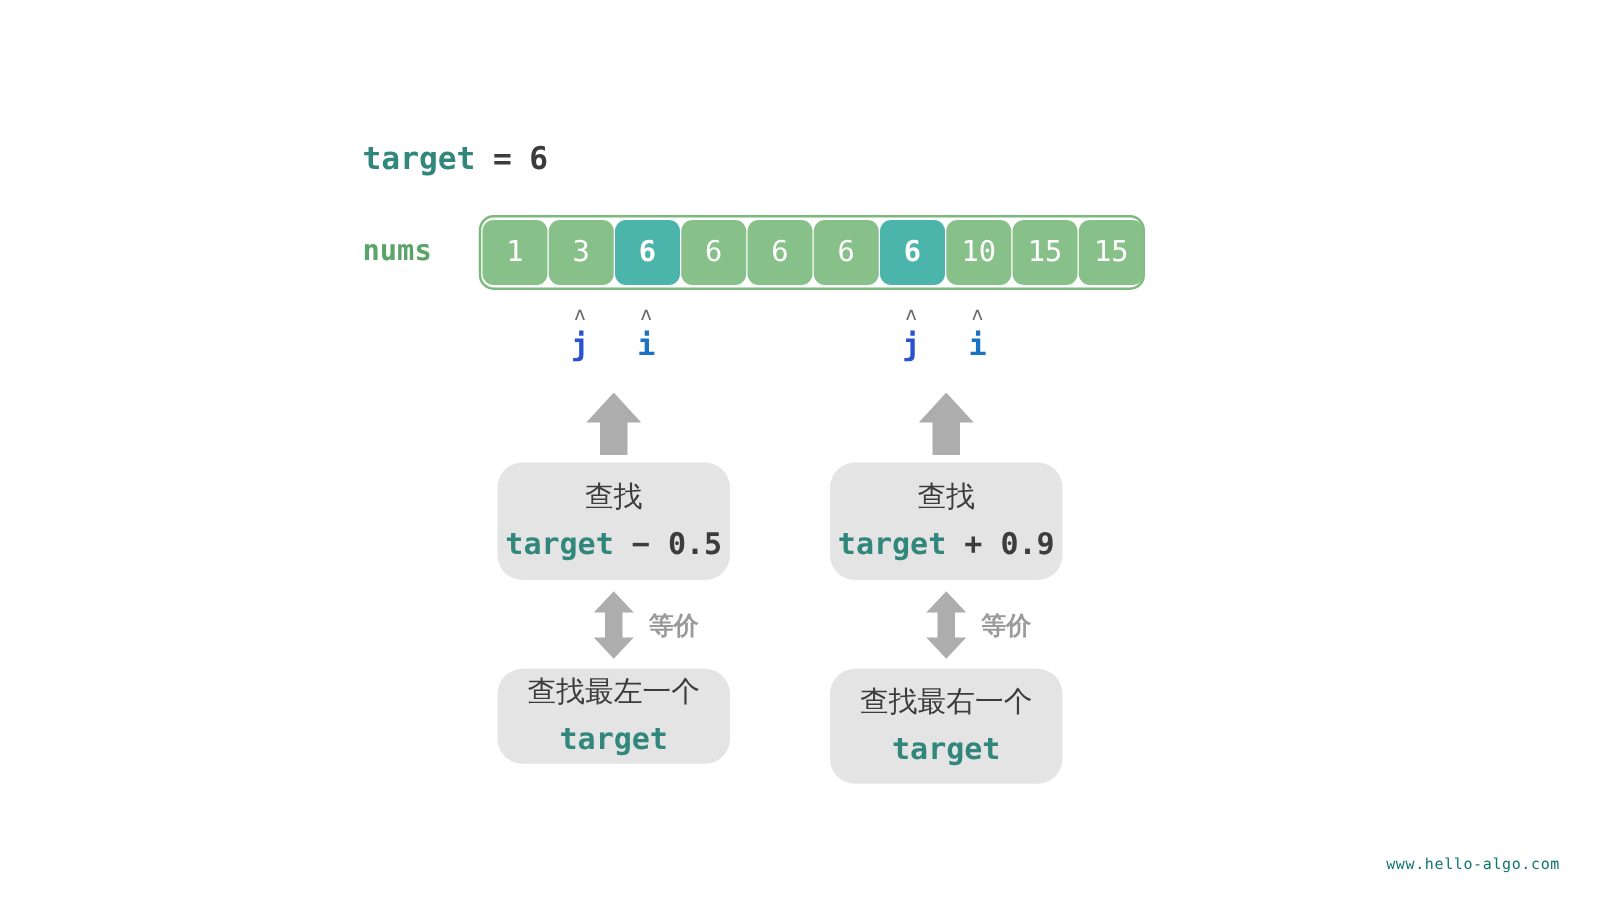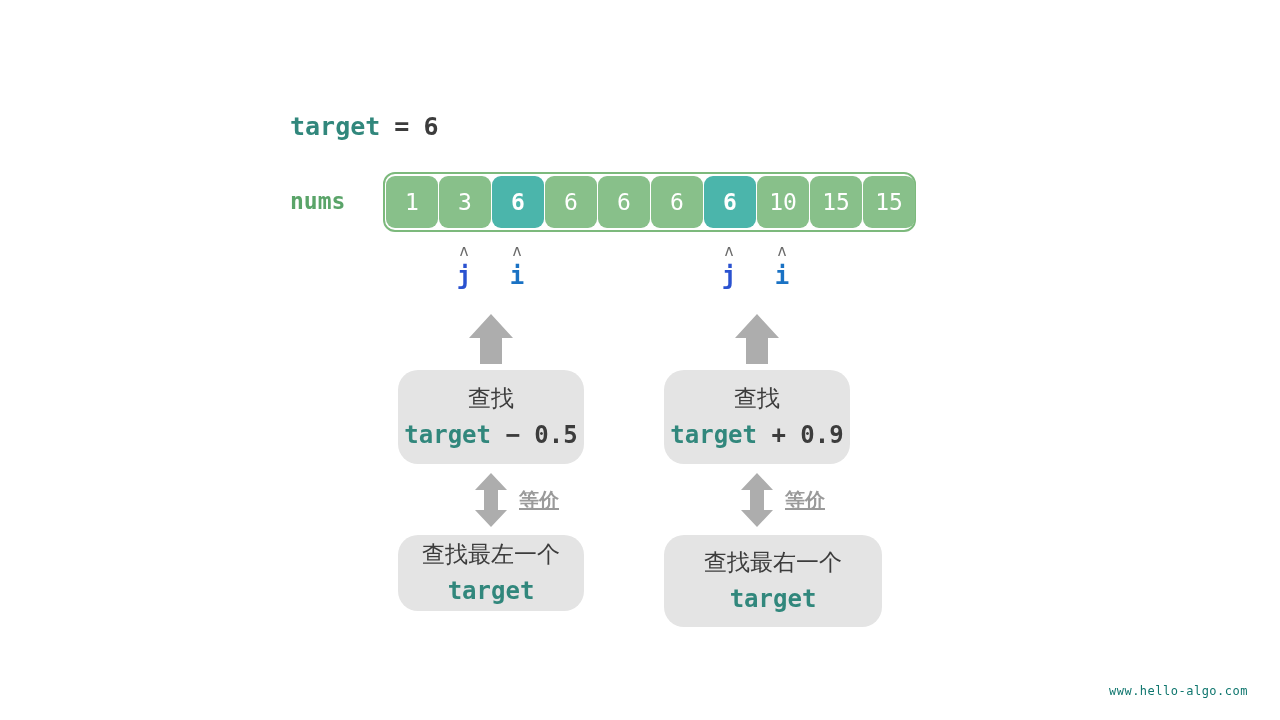--- a/index.html
+++ b/index.html
@@ -144,21 +144,20 @@
     position: absolute;
     width: 34px;
     height: 56px;
   }
   .eq-label {
     position: absolute;
     font-family: "DejaVu Sans", sans-serif;
     font-size: 20px;
     font-weight: bold;
     color: #9a9a9a;
-    text-decoration: underline;
   }
 
   
   .watermark {
     position: absolute;
     right: 32px;
     bottom: 22px;
     font-family: "DejaVu Sans Mono", monospace;
     font-size: 12px;
     color: #0f766e;
@@ -244,20 +243,20 @@
       <polygon points="17,1 33,18 24,18 24,38 33,38 17,55 1,38 10,38 10,18 1,18" fill="#adadad"></polygon>
     </svg>
   </div>
   <div class="eq-label" style="left:785px; top:487px;">等价</div>
 
   <div class="gbox" style="left:398px; top:535px; width:186px; height:76px;">
     <div class="line1">查找最左一个</div>
     <div class="line2 var-teal">target</div>
   </div>
 
-  <div class="gbox" style="left:664px; top:535px; width:218px; height:92px;">
+  <div class="gbox" style="left:664px; top:535px; width:186px; height:92px;">
     <div class="line1">查找最右一个</div>
     <div class="line2 var-teal">target</div>
   </div>
 
   <div class="watermark">www.hello-algo.com</div>
 
 </div>
 
 </body></html>

